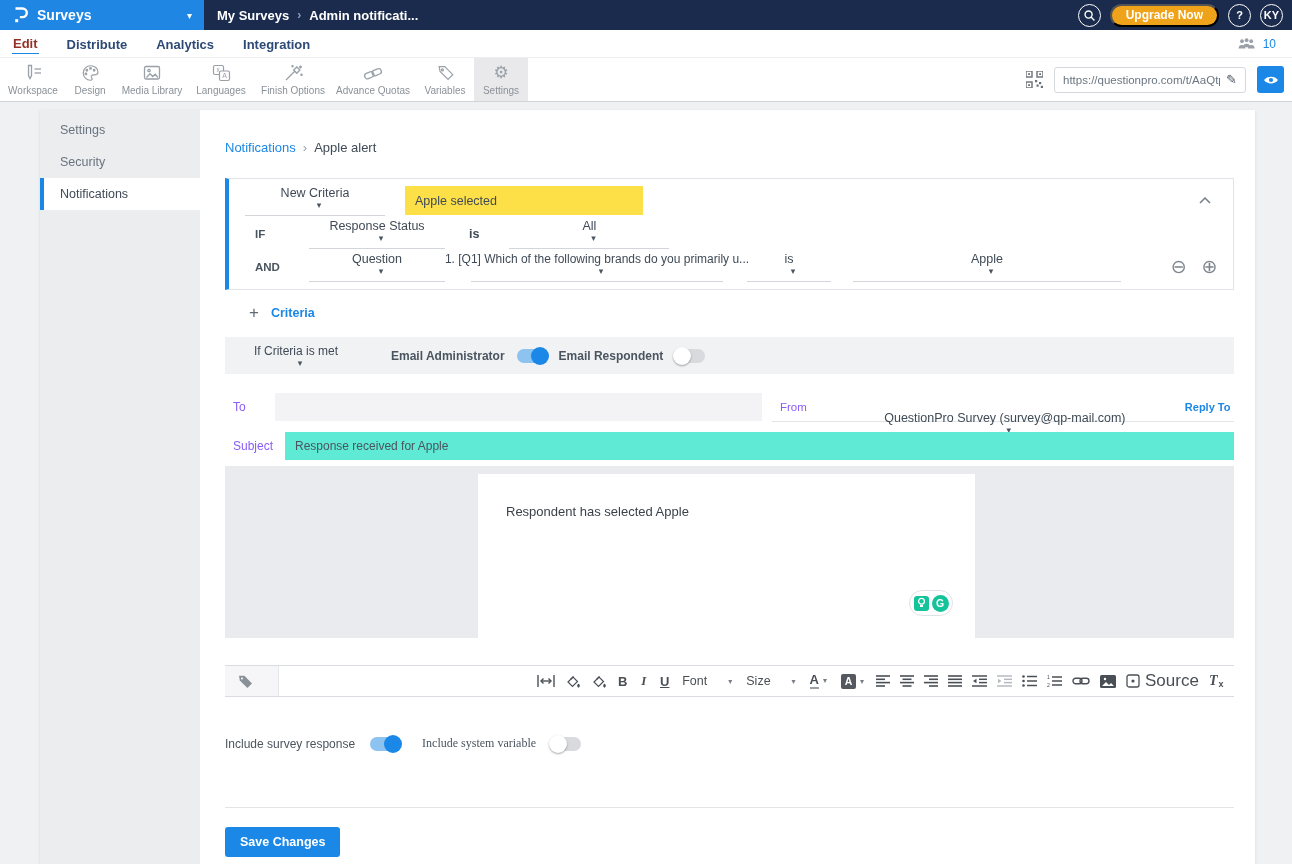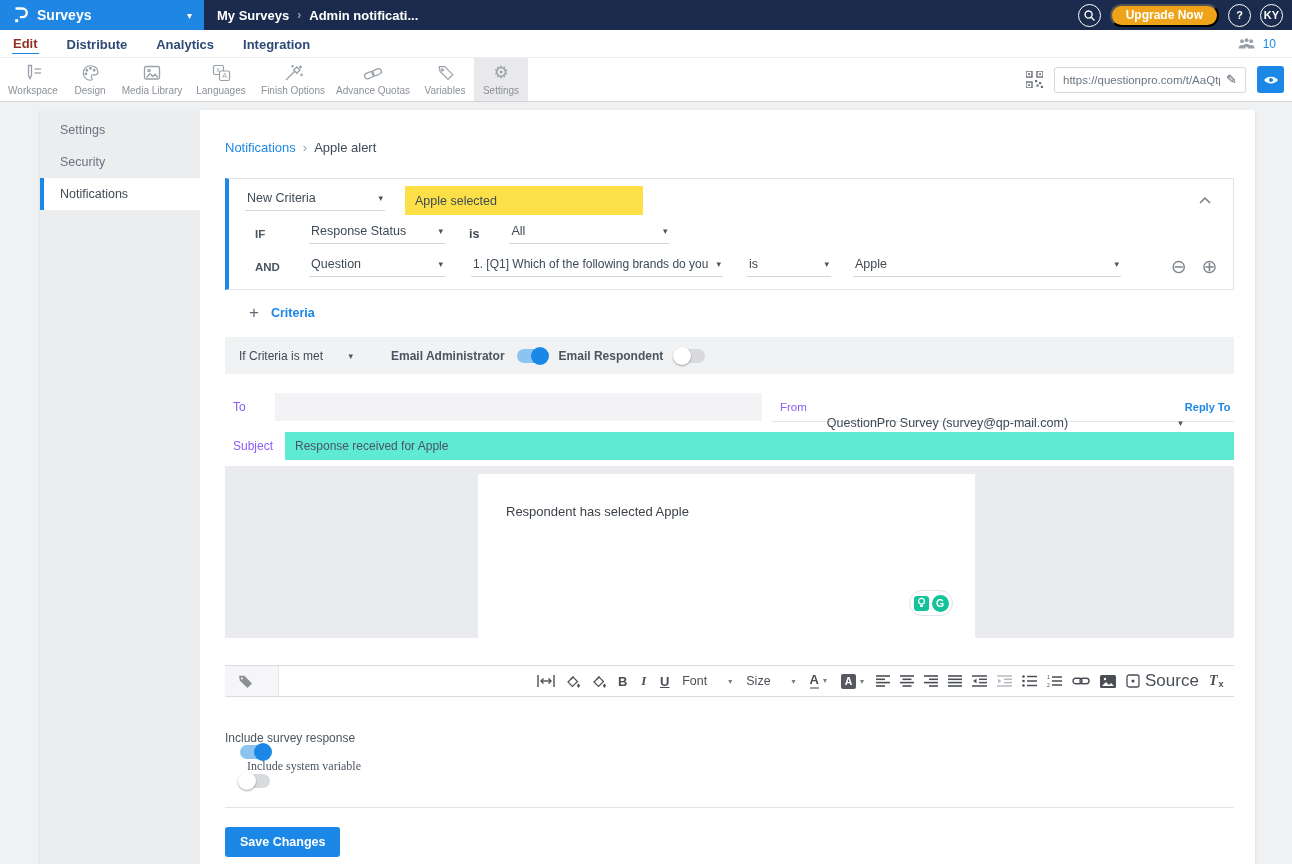--- a/index.html
+++ b/index.html
@@ -45,21 +45,21 @@
   .content { flex:1; padding:28px 25px 0 25px; position:relative; }
 
   .bc { font-size:13px; display:flex; gap:7px; align-items:center; height:18px; }
   .bc-link { color:#1b87e6; cursor:pointer; }
   .bc-sep { color:#9aa2ac; font-size:13px; }
   .bc-cur { color:#3f4a56; }
 
   
   .criteria-card { margin-top:22px; border:1px solid #e0e3e7; border-left:4px solid #1b87e6; padding:5px 0 6px 0; position:relative; }
   .c-row { display:flex; align-items:center; height:33px; }
-  .sel { display:flex; align-items:center; justify-content:space-between; border-bottom:1px solid #d2d5da; padding:0 2px 5px 2px; font-size:12.5px; color:#3f4a56; cursor:pointer; }
+  .sel { display:flex; align-items:center; justify-content:space-between; border-bottom:1px solid #d2d5da; padding:0 2px 5px 2px; font-size:12.5px; color:#3f4a56; cursor:pointer;flex-direction:column; }
   .sel .caret { font-size:9px; color:#4a5560; margin-left:8px; }
   .sel .sel-txt { white-space:nowrap; overflow:hidden; }
   .row1 { padding-left:16px; }
   .type-sel { width:140px; }
   .name-input { margin-left:20px; width:238px; height:29px; background:#fde047; border:none; font-size:12.5px; color:#3f4a56; padding:0 10px; font-family:"Liberation Sans",sans-serif; }
   .collapse-btn { margin-left:auto; margin-right:18px; background:none; border:none; cursor:pointer; padding:4px; }
   .conj { width:72px; padding-left:26px; font-size:11.5px; font-weight:bold; color:#4a5560; flex-shrink:0; }
   .field-sel { margin-left:8px; width:136px; }
   .is-label { margin-left:24px; font-size:12.5px; font-weight:bold; color:#3f4a56; }
   .all-sel { margin-left:30px; width:160px; }
@@ -114,21 +114,21 @@
   .ed-u { text-decoration:underline; font-weight:bold; }
   .ed-drop { display:flex; align-items:center; gap:21px; font-size:12.5px; color:#4a4f55; padding:0 7px; cursor:pointer; }
   .mini-caret { font-size:8px; color:#777e87; }
   .a-color { font-size:13px; font-weight:bold; border-bottom:2px solid #9aa0a8; line-height:1.05; }
   .a-block { width:15px; height:15px; background:#55595f; color:#fff; font-size:10.5px; font-weight:bold; border-radius:2px; display:flex; align-items:center; justify-content:center; }
   .src-label { font-size:17px; margin-left:5px; }
   .tx-t { font-family:"Liberation Serif",serif; font-style:italic; font-weight:bold; font-size:14px; }
   .tx-x { font-size:9px; font-weight:bold; margin-left:1px; margin-top:6px; }
 
   
-  .include-row { margin-top:34px; display:flex; align-items:flex-start; font-size:12px; color:#4a5560; height:20px;flex-direction:column; }
+  .include-row { margin-top:34px; display:flex; align-items:flex-end; font-size:12px; color:#4a5560; height:20px; }
   .inc-label2 { margin-left:22px;font-family:Liberation Serif, serif; }
   .divider { margin-top:56px; border-top:1px solid #e2e5e8; }
   .save-btn { margin-top:19px; display:inline-block; background:#1b87e6; color:#fff; font-size:12.5px; font-weight:bold; padding:8px 15px; border:none; border-radius:3px; cursor:pointer; font-family:"Liberation Sans",sans-serif; }
 </style>
 </head>
 <body>
 
 <div class="topbar">
   <div class="brand">
     <span>

